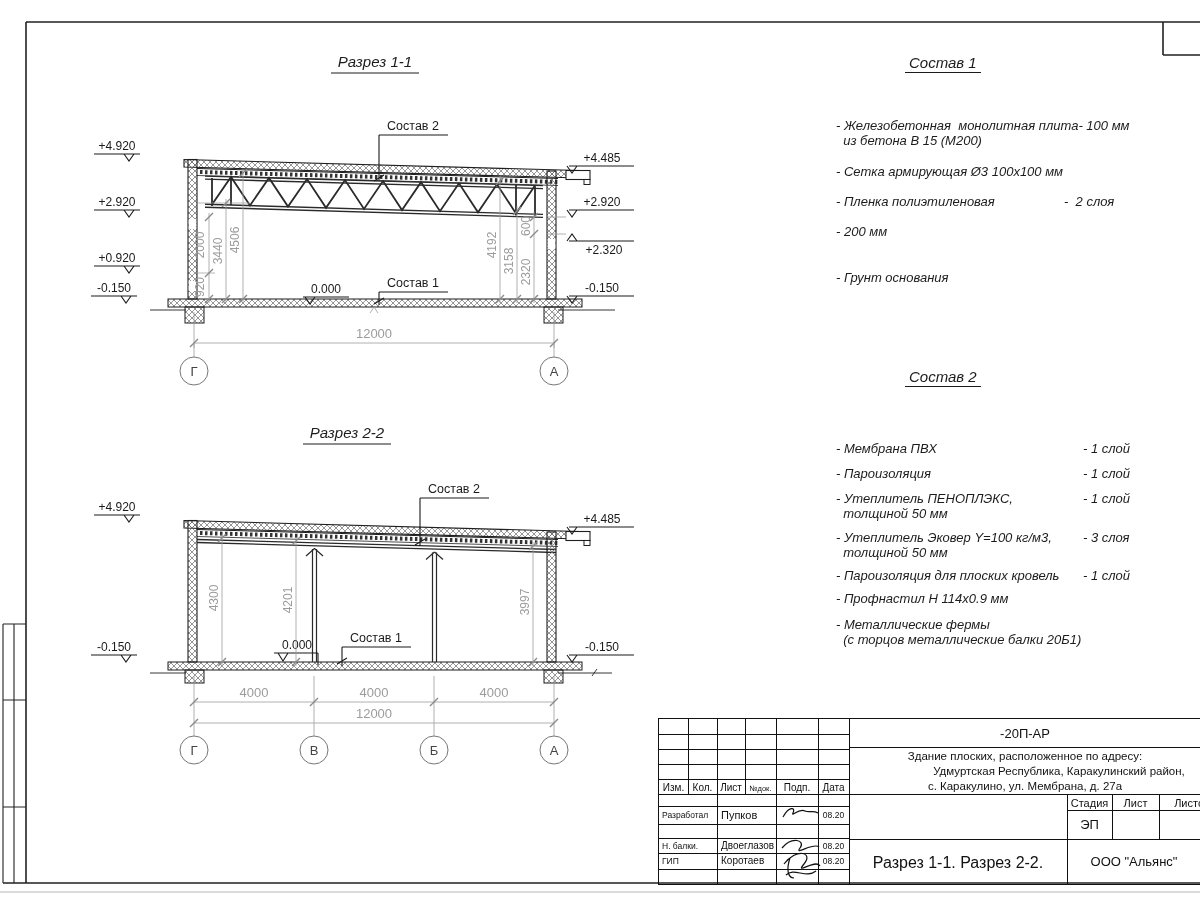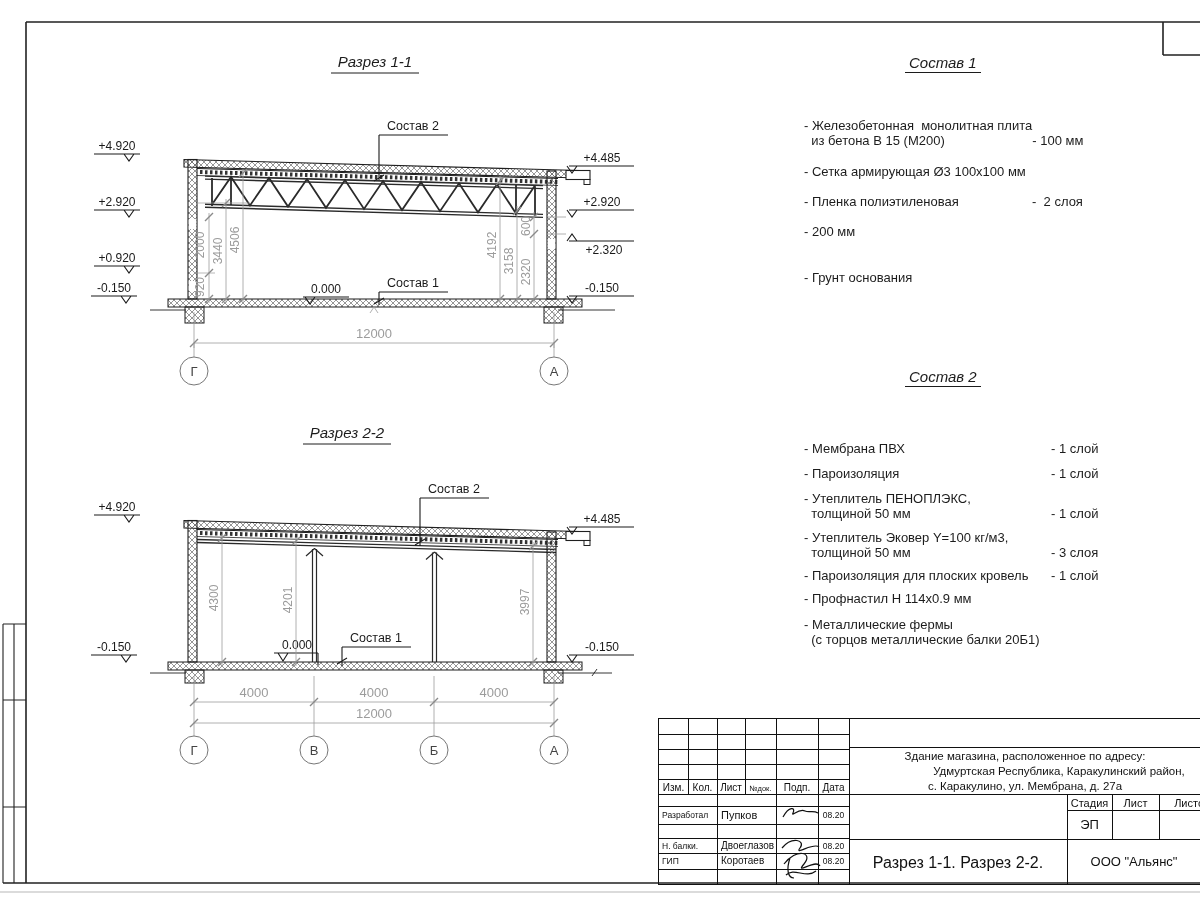--- a/index.html
+++ b/index.html
@@ -8,21 +8,21 @@
     background:#ffffff;color:#1c1c1c;
     font-family:"Liberation Sans", sans-serif;
   }
   .abs{position:absolute;}
   svg text{font-family:"Liberation Sans", sans-serif;}
   
   .sec-head{
     position:absolute;font-size:15px;font-style:italic;color:#1c1c1c;
     border-bottom:1px solid #1c1c1c;padding:0 4px 1px 4px;
   }
-  .item{position:absolute;left:804px;width:302px;display:flex;align-items:flex-end;}
+  .item{position:absolute;left:836px;width:302px;display:flex;align-items:flex-start;font-style:italic;}
   .nm{flex:0 0 228px;font-size:13px;line-height:15px;white-space:pre;}
   .nm2{flex:0 0 247px;}
   .vl{flex:1;font-size:13px;line-height:15px;white-space:pre;}
   
   #stamp{position:absolute;left:658px;top:718px;width:542px;height:165px;}
   #stamp .vline{position:absolute;width:0;border-left:1.4px solid #111;}
   #stamp .hline{position:absolute;height:0;border-top:1.4px solid #111;}
   #stamp .cell{position:absolute;font-size:10px;color:#111;white-space:nowrap;}
   #stamp .c{text-align:center;}
   .sig{position:absolute;}
@@ -364,21 +364,22 @@
   <div class="cell c" style="left:159px;top:91px;width:31px;font-size:8.5px">08.20</div>
 
   <div class="cell" style="left:3px;top:122px;font-size:8.5px">Н. балки.</div>
   <div class="cell" style="left:62px;top:121px;font-size:10px">Двоеглазов</div>
   <div class="cell c" style="left:159px;top:122px;width:31px;font-size:8.5px">08.20</div>
 
   <div class="cell" style="left:3px;top:137px;font-size:8.5px">ГИП</div>
   <div class="cell" style="left:62px;top:136px;font-size:10px">Коротаев</div>
   <div class="cell c" style="left:159px;top:137px;width:31px;font-size:8.5px">08.20</div>
 
-  <div class="cell c" style="left:190px;top:31px;width:352px;font-size:11.5px">Здание магазина, расположенное по адресу:</div>
+  <div class="cell c" style="left:190px;top:7px;width:352px;font-size:13px">-20П-АР</div>
+  <div class="cell c" style="left:190px;top:31px;width:352px;font-size:11.5px">Здание плоских, расположенное по адресу:</div>
   <div class="cell c" style="left:190px;top:46px;width:420px;font-size:11.5px">Удмуртская Республика, Каракулинский район,</div>
   <div class="cell c" style="left:190px;top:61px;width:352px;font-size:11.5px">с. Каракулино, ул. Мембрана, д. 27а</div>
 
   <div class="cell c" style="left:408px;top:78px;width:45px;font-size:11px">Стадия</div>
   <div class="cell c" style="left:453px;top:78px;width:47px;font-size:11px">Лист</div>
   <div class="cell c" style="left:512px;top:78px;width:42px;font-size:11px">Листов</div>
   <div class="cell c" style="left:408px;top:98px;width:45px;font-size:13px">ЭП</div>
 
   <div class="cell c" style="left:190px;top:135px;width:218px;font-size:16px">Разрез 1-1. Разрез 2-2.</div>
   <div class="cell c" style="left:408px;top:135px;width:134px;font-size:13px">ООО "Альянс"</div>

